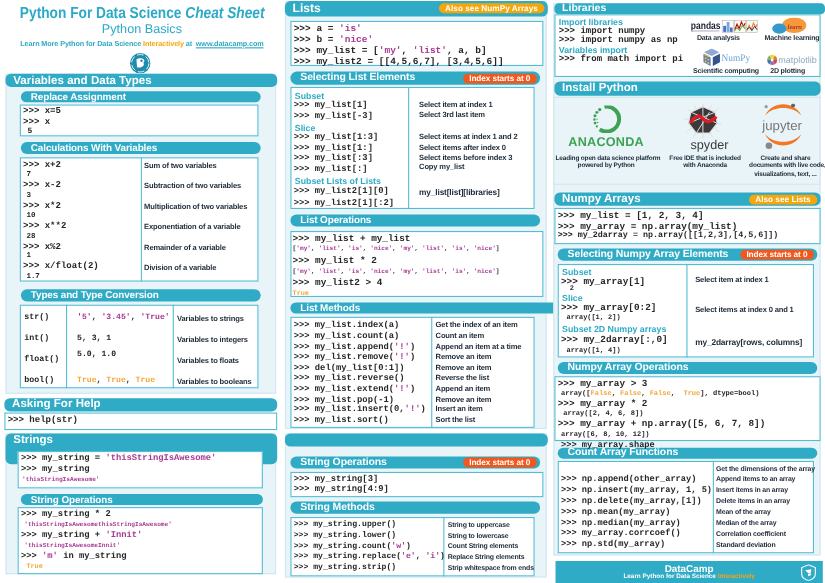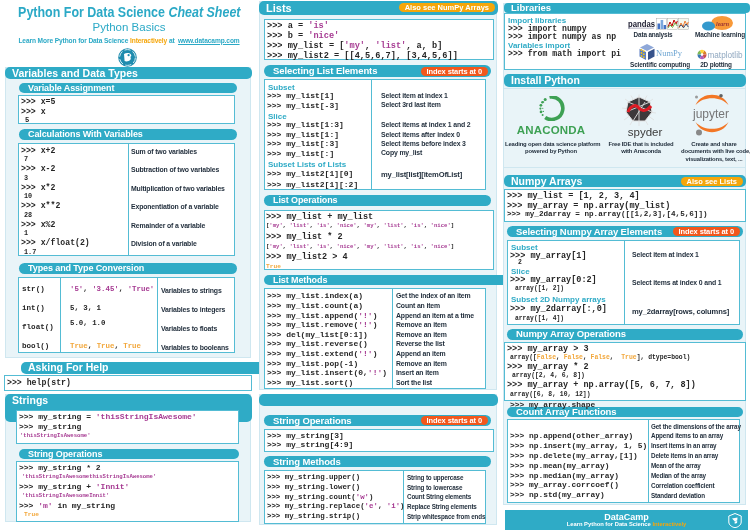--- a/index.html
+++ b/index.html
@@ -30,21 +30,21 @@
 <div class="abs sttl" style="left:0px;top:20.5px;width:258px">Python Basics</div>
 <div class="abs tag" style="left:0px;top:36.5px;width:258px">Learn More Python for Data Science <span class="og">Interactively</span> at &nbsp;<span class="u">www.datacamp.com</span></div>
 <svg class="abs" style="left:118px;top:48px" width="19" height="19" viewBox="0 0 19 19">
 <circle cx="9.5" cy="9.5" r="9.3" fill="#1f8cae"></circle>
 <circle cx="9.5" cy="9.5" r="7.9" fill="none" stroke="#e8f6fa" stroke-width="0.9" stroke-dasharray="6 2.5"></circle>
 <path d="M6.0 6.0 C8.2 4.6, 11.5 4.8, 12.9 6.4 C13.6 7.3, 13.3 8.6, 12.2 8.9 C13.0 9.6, 13.0 10.9, 12.3 11.8 C11.2 13.2, 8.6 13.8, 6.6 13.1 Z" fill="#fff"></path>
 <circle cx="10.6" cy="7.2" r="1.1" fill="#1f8cae"></circle>
 </svg>
 <div class="abs pnl" style="left:5px;top:67px;width:246px;height:291px"></div>
 <div class="abs bbar" style="left:5px;top:67px;width:247px;height:12px;font-size:10.5px;line-height:12px;border-radius:5px">Variables and Data Types</div>
-<div class="abs sbar" style="left:19px;top:83px;width:218px;height:10px;font-size:9px;line-height:10px">Variable Assignment</div>
+<div class="abs sbar" style="left:19px;top:83px;width:218px;height:10px;font-size:9px;line-height:10px">Replace Assignment</div>
 <div class="abs cbox" style="left:18px;top:95px;width:217px;height:29px"></div>
 <div class="abs c" style="left:21px;top:97px;font-size:8.2px">&gt;&gt;&gt; x=5</div>
 <div class="abs c" style="left:21px;top:106.5px;font-size:8.2px">&gt;&gt;&gt; x</div>
 <div class="abs c" style="left:25px;top:115.5px;font-size:7.2px">5</div>
 <div class="abs sbar" style="left:19px;top:129px;width:218px;height:11px;font-size:9px;line-height:11px">Calculations With Variables</div>
 <div class="abs cbox" style="left:18px;top:143px;width:217px;height:113px"></div>
 <div class="abs" style="left:128px;top:143px;width:1px;height:113px;background:#54bcd4"></div>
 <div class="abs c" style="left:21px;top:145.8px;font-size:8.2px">&gt;&gt;&gt; x+2</div>
 <div class="abs c t" style="left:24px;top:155.0px;font-size:6.8px">7</div>
 <div class="abs cap" style="left:131px;top:147.8px;font-size:6.9px">Sum of two variables</div>
@@ -72,21 +72,21 @@
 <div class="abs cap" style="left:161px;top:286.5px;font-size:6.9px">Variables to strings</div>
 <div class="abs c" style="left:22px;top:304.0px;font-size:7.6px">int()</div>
 <div class="abs c" style="left:70px;top:304.0px;font-size:7.4px">5, 3, 1</div>
 <div class="abs cap" style="left:161px;top:305.5px;font-size:6.9px">Variables to integers</div>
 <div class="abs c" style="left:22px;top:323.0px;font-size:7.6px">float()</div>
 <div class="abs c" style="left:70px;top:319px;font-size:7.4px">5.0, 1.0</div>
 <div class="abs cap" style="left:161px;top:324.5px;font-size:6.9px">Variables to floats</div>
 <div class="abs c" style="left:22px;top:342.0px;font-size:7.6px">bool()</div>
 <div class="abs c" style="left:70px;top:342.0px;font-size:7.4px"><span class="o">True</span>, <span class="o">True</span>, <span class="o">True</span></div>
 <div class="abs cap" style="left:161px;top:343.5px;font-size:6.9px">Variables to booleans</div>
-<div class="abs bbar" style="left:21px;top:362px;width:248px;height:11.5px;font-size:10.5px;line-height:11.5px;border-radius:5px">Asking For Help</div>
+<div class="abs bbar" style="left:4px;top:362px;width:248px;height:11.5px;font-size:10.5px;line-height:11.5px;border-radius:5px">Asking For Help</div>
 <div class="abs cbox" style="left:4px;top:375px;width:248px;height:15.5px"></div>
 <div class="abs c" style="left:7px;top:378px;font-size:8.2px">&gt;&gt;&gt; help(str)</div>
 <div class="abs pnl" style="left:5px;top:394px;width:246px;height:128px"></div>
 <div class="abs bbar" style="left:5px;top:394px;width:247px;height:28px;font-size:10.5px;line-height:12px;border-radius:5px">Strings</div>
 <div class="abs cbox" style="left:16px;top:409.5px;width:223px;height:34px"></div>
 <div class="abs c" style="left:19px;top:412px;font-size:8px">&gt;&gt;&gt; my_string = <span class="p">'thisStringIsAwesome'</span></div>
 <div class="abs c" style="left:19px;top:421.5px;font-size:8px">&gt;&gt;&gt; my_string</div>
 <div class="abs c t" style="left:20px;top:431.5px;font-size:5.6px"><span class="p">'thisStringIsAwesome'</span></div>
 <div class="abs sbar" style="left:19px;top:448.5px;width:220px;height:10px;font-size:9px;line-height:10px">String Operations</div>
 <div class="abs cbox" style="left:16px;top:460.5px;width:223px;height:61px"></div>
@@ -116,21 +116,21 @@
 <div class="abs c" style="left:267px;top:148.5px;font-size:8px">&gt;&gt;&gt; my_list[:]</div>
 <div class="abs lbl" style="left:268px;top:160px;font-size:8px">Subset Lists of Lists</div>
 <div class="abs c" style="left:267px;top:168.5px;font-size:8px">&gt;&gt;&gt; my_list2[1][0]</div>
 <div class="abs c" style="left:267px;top:179.5px;font-size:8px">&gt;&gt;&gt; my_list2[1][:2]</div>
 <div class="abs cap" style="left:381px;top:91.5px;font-size:6.9px">Select item at index 1</div>
 <div class="abs cap" style="left:381px;top:101px;font-size:6.9px">Select 3rd last item</div>
 <div class="abs cap" style="left:381px;top:120.5px;font-size:6.9px">Select items at index 1 and 2</div>
 <div class="abs cap" style="left:381px;top:130.5px;font-size:6.9px">Select items after index 0</div>
 <div class="abs cap" style="left:381px;top:139.5px;font-size:6.9px">Select items before index 3</div>
 <div class="abs cap" style="left:381px;top:149px;font-size:6.9px">Copy my_list</div>
-<div class="abs cap" style="left:381px;top:169.5px;font-size:7.6px">my_list[list][itemOfList]</div>
+<div class="abs cap" style="left:381px;top:169.5px;font-size:7.6px">my_list[list][libraries]</div>
 <div class="abs sbar" style="left:264px;top:195px;width:227px;height:10.5px;font-size:9px;line-height:10.5px">List Operations</div>
 <div class="abs cbox" style="left:264px;top:209.5px;width:230px;height:60px"></div>
 <div class="abs c" style="left:266px;top:211.5px;font-size:8.5px">&gt;&gt;&gt; my_list + my_list</div>
 <div class="abs c t" style="left:266px;top:222.3px;font-size:5.6px">[<span class="p">'my'</span>, <span class="p">'list'</span>, <span class="p">'is'</span>, <span class="p">'nice'</span>, <span class="p">'my'</span>, <span class="p">'list'</span>, <span class="p">'is'</span>, <span class="p">'nice'</span>]</div>
 <div class="abs c" style="left:266px;top:231.8px;font-size:8.5px">&gt;&gt;&gt; my_list * 2</div>
 <div class="abs c t" style="left:266px;top:242.8px;font-size:5.6px">[<span class="p">'my'</span>, <span class="p">'list'</span>, <span class="p">'is'</span>, <span class="p">'nice'</span>, <span class="p">'my'</span>, <span class="p">'list'</span>, <span class="p">'is'</span>, <span class="p">'nice'</span>]</div>
 <div class="abs c" style="left:266px;top:252.3px;font-size:8.5px">&gt;&gt;&gt; my_list2 &gt; 4</div>
 <div class="abs c t" style="left:266px;top:263px;font-size:6.2px"><span class="o">True</span></div>
 <div class="abs sbar" style="left:264px;top:274.5px;width:244px;height:10.5px;font-size:9px;line-height:10.5px">List Methods</div>
 <div class="abs cbox" style="left:264px;top:287.5px;width:222px;height:101px"></div>

